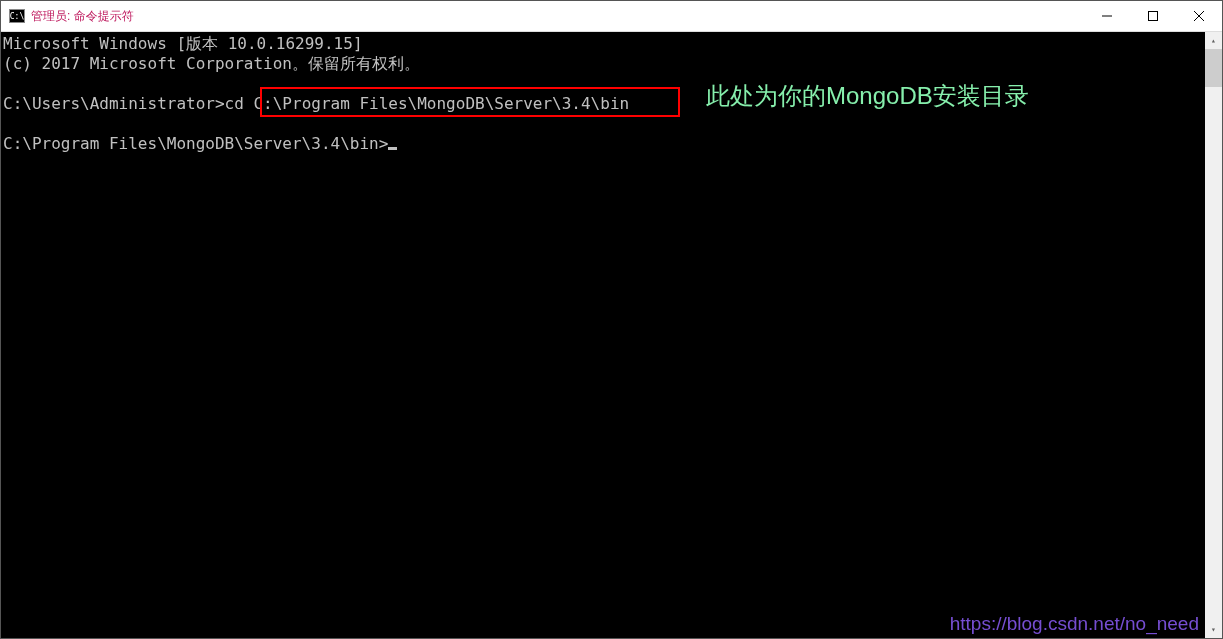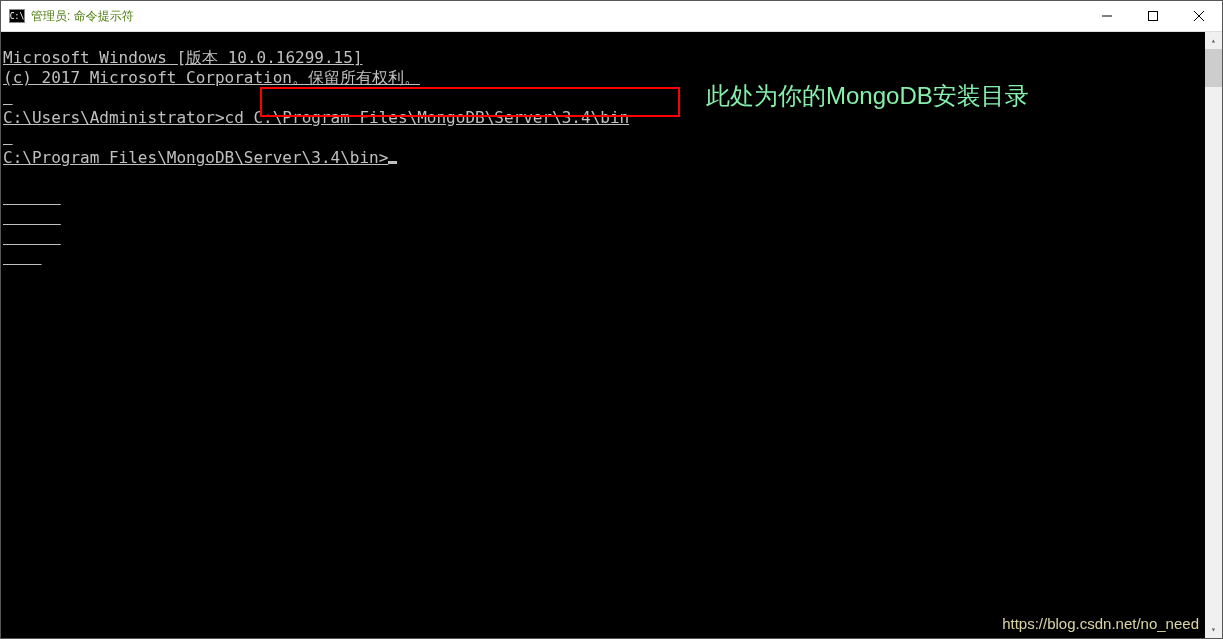--- a/index.html
+++ b/index.html
@@ -40,21 +40,21 @@
       color: #fff;
       font-size: 8px;
       display: flex;
       align-items: center;
       justify-content: center;
       font-family: monospace;
       border: 1px solid #888;
     }
     .title-text {
       font-size: 12px;
-      color: #4d7c0f;
+      color: #be185d;
       font-family: "Microsoft YaHei", "SimSun", sans-serif;
     }
     .win-controls {
       display: flex;
       height: 100%;
     }
     .win-btn {
       width: 46px;
       height: 100%;
       display: flex;
@@ -69,24 +69,23 @@
       background: #000;
       position: relative;
     }
     .terminal {
       flex: 1;
       background: #000;
       color: #c0c0c0;
       font-family: "NSimSun", "SimSun", "Consolas", monospace;
       font-size: 16px;
       line-height: 20px;
-      padding: 16px 0 0 2px;
+      padding: 2px 0 0 2px;
       white-space: pre;
       position: relative;
-      text-decoration: underline;
     }
     .scrollbar {
       width: 17px;
       background: #f0f0f0;
       position: relative;
     }
     .scrollbar-thumb {
       position: absolute;
       top: 17px;
       left: 0;
@@ -132,22 +131,22 @@
       height: 3px;
       background: #c0c0c0;
       vertical-align: baseline;
       position: relative;
       top: 1px;
     }
     .watermark {
       position: absolute;
       right: 6px;
       bottom: 4px;
-      color: #fef9c3;
-      font-size: 15px;
+      color: #8b5cf6;
+      font-size: 19px;
       font-family: Arial, sans-serif;
       opacity: 0.85;
       margin-top: 30px;
     }
   </style>
 </head>
 <body>
 
 <div class="window">
   <div class="titlebar">

